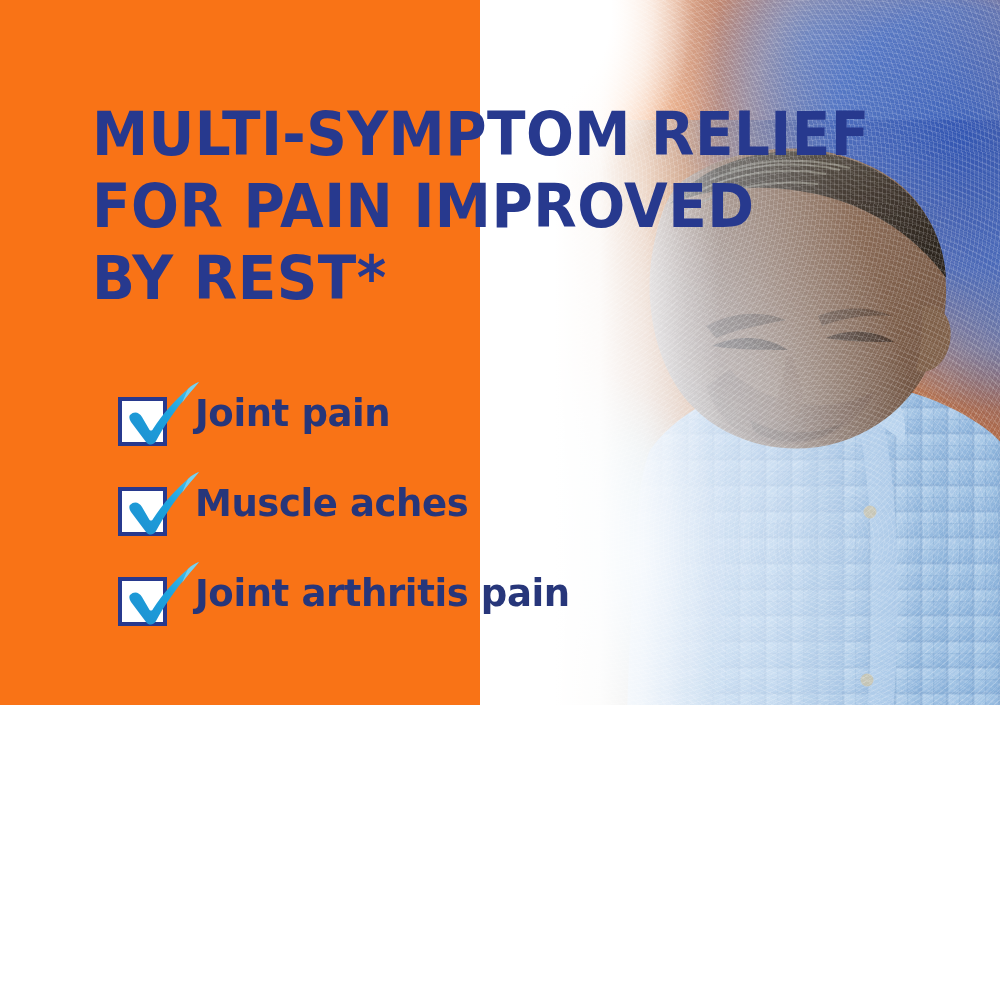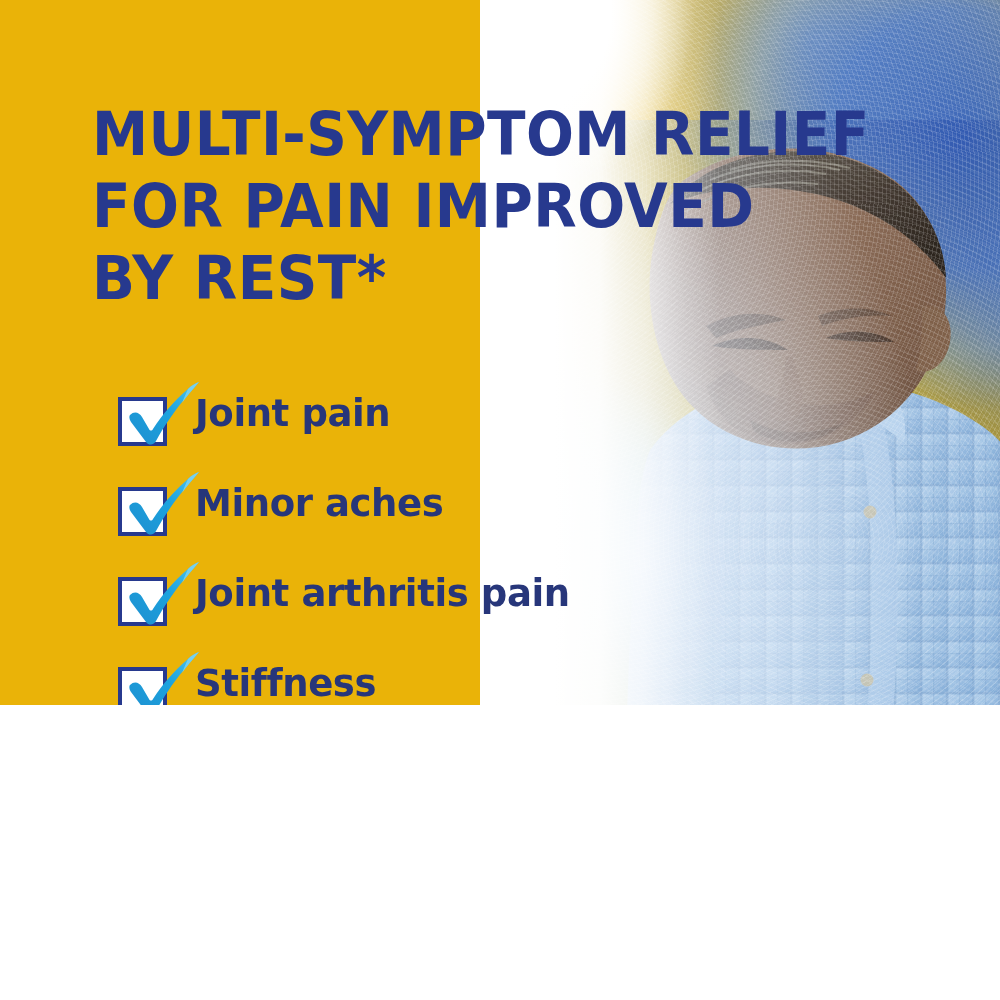--- a/index.html
+++ b/index.html
@@ -8,21 +8,21 @@
   html, body {
     width:1000px; height:1000px;
     background:#ffffff;
     font-family:"Liberation Sans", sans-serif;
     overflow:hidden;
   }
 
   #banner {
     position:relative;
     width:1000px; height:705px;
-    background:#eab308;
+    background:#f97316;
     overflow:hidden;
   }
 
   
   .art-panel {
     position:absolute;
     top:0; right:0;
     width:520px; height:1000px;
     overflow:hidden;
   }
@@ -380,48 +380,34 @@
           <span class="box"></span>
           <span class="tick">
             <svg viewBox="0 0 86 76" xmlns="http://www.w3.org/2000/svg" aria-hidden="true">
               <path d="M14 40 C18 36 23 37 26 42 L33 54 C34 56 36 56 37 54
                        C46 40 58 26 72 14 C76 10 80 8 83 7 C80 11 76 15 72 20
                        C58 36 47 53 40 66 C38 70 33 71 30 67 L15 47 C13 44 13 41 14 40 Z" fill="url(#ck1)"></path>
               <path d="M72 14 C76 10 80 8 83 7 C77 14 71 21 66 28 C68 23 70 18 72 14 Z" fill="#7FD4F0" opacity="0.85"></path>
             </svg>
           </span>
         </span>
-        <span class="check-label">Minor aches</span>
+        <span class="check-label">Muscle aches</span>
       </li>
 
       <li class="check-row">
         <span class="checkbox">
           <span class="box"></span>
           <span class="tick">
             <svg viewBox="0 0 86 76" xmlns="http://www.w3.org/2000/svg" aria-hidden="true">
               <path d="M14 40 C18 36 23 37 26 42 L33 54 C34 56 36 56 37 54
                        C46 40 58 26 72 14 C76 10 80 8 83 7 C80 11 76 15 72 20
                        C58 36 47 53 40 66 C38 70 33 71 30 67 L15 47 C13 44 13 41 14 40 Z" fill="url(#ck1)"></path>
               <path d="M72 14 C76 10 80 8 83 7 C77 14 71 21 66 28 C68 23 70 18 72 14 Z" fill="#7FD4F0" opacity="0.85"></path>
             </svg>
           </span>
         </span>
         <span class="check-label">Joint arthritis pain</span>
       </li>
 
-      <li class="check-row">
-        <span class="checkbox">
-          <span class="box"></span>
-          <span class="tick">
-            <svg viewBox="0 0 86 76" xmlns="http://www.w3.org/2000/svg" aria-hidden="true">
-              <path d="M14 40 C18 36 23 37 26 42 L33 54 C34 56 36 56 37 54
-                       C46 40 58 26 72 14 C76 10 80 8 83 7 C80 11 76 15 72 20
-                       C58 36 47 53 40 66 C38 70 33 71 30 67 L15 47 C13 44 13 41 14 40 Z" fill="url(#ck1)"></path>
-              <path d="M72 14 C76 10 80 8 83 7 C77 14 71 21 66 28 C68 23 70 18 72 14 Z" fill="#7FD4F0" opacity="0.85"></path>
-            </svg>
-          </span>
-        </span>
-        <span class="check-label">Stiffness</span>
-      </li>
 
     </ul>
   </div>
 </div>
 
 </body></html>

